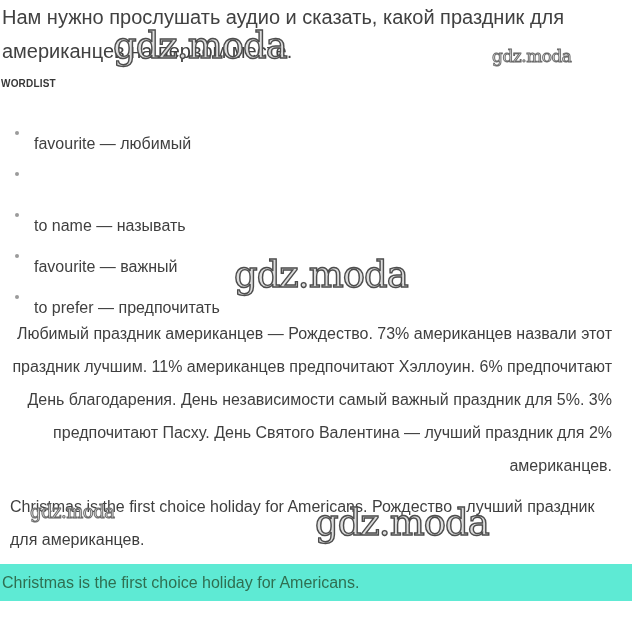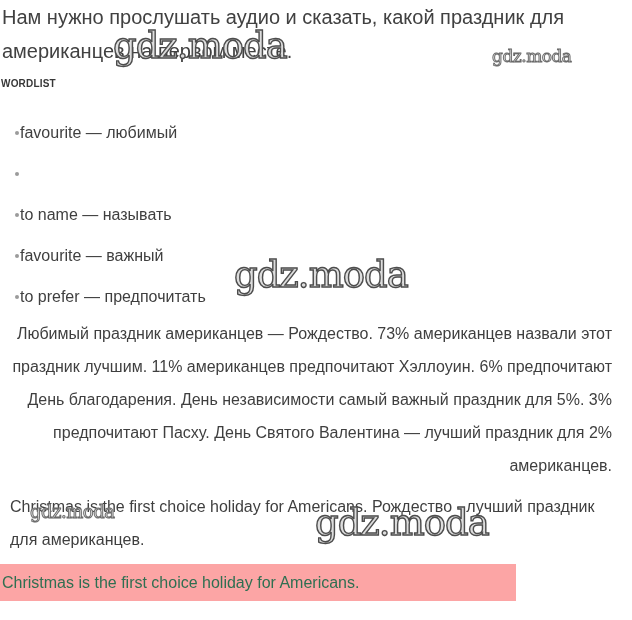--- a/index.html
+++ b/index.html
@@ -18,41 +18,41 @@
   }
 
   .wordlist-title {
     margin: 6px 0 0 0; padding-left: 1px;
     font-size: 10px; font-weight: 700; color: #373737;
     line-height: 20px; letter-spacing: 0.2px;
   }
 
   .wordlist { list-style: none; margin: 18px 0 0 0; padding: 0; }
   .wordlist li {
-    position: relative; padding-left: 20px; height: 41px;
-    display: flex; align-items: center;
+    position: relative; padding-left: 34px; height: 41px;
+    display: flex; align-items: flex-end;
     font-size: 16px; color: #3f3f3f;
   }
   .wordlist li .bullet-dot {
     position: absolute; left: 15px; top: 50%; transform: translateY(-50%);
     width: 4px; height: 4px; border-radius: 50%; background: #9b9b9b;
   }
 
   .answer-ru {
     margin: 0; padding-left: 2px; max-width: 612px;
     font-size: 16px; line-height: 33px; color: #3f3f3f; text-align: right;
   }
   .answer-en {
     margin: 8px; padding-left: 2px; max-width: 612px;
     font-size: 16px; line-height: 33px; color: #3f3f3f;
   }
 
   .highlight-box {
-    margin-top: 3px; width: 516px; height: 37px;
-    background: #fca5a5; color: #2f6f51;
+    margin-top: 3px; width: 632px; height: 37px;
+    background: #5eead4; color: #2f6f51;
     display: flex; align-items: center;
     padding-left: 2px; font-size: 16px;
   }
 
   
   .wm {
     position: absolute;
     font-family: "DejaVu Serif", serif;
     font-weight: 400;
     white-space: nowrap;

